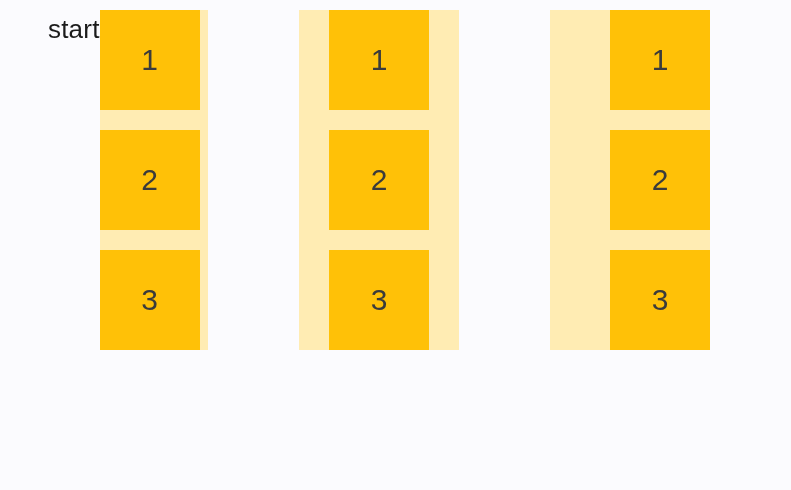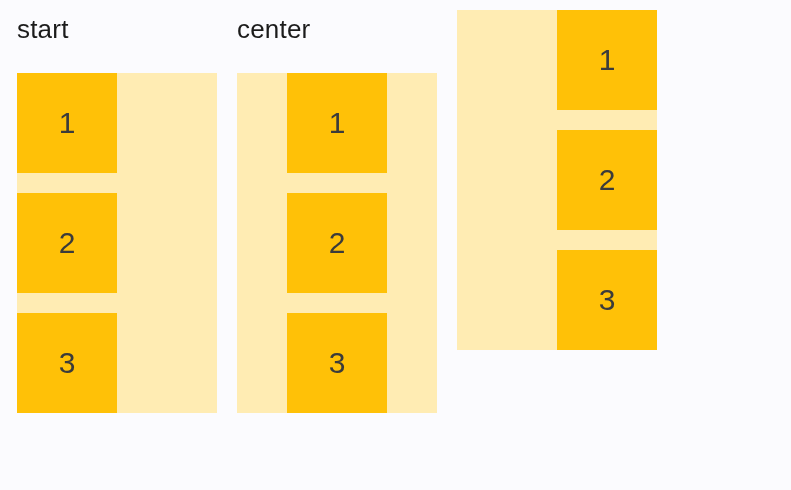--- a/index.html
+++ b/index.html
@@ -15,21 +15,22 @@
   }
   .demo-row {
     display: flex;
     flex-direction: row;
     column-gap: 60px;
     padding: 10px 0 0 17px;
   }
   .example-column {
     width: 160px;
     display: flex;
-    flex-direction: column;
+    flex-direction: row;
+    margin-left: 31px;
   }
   .example-label {
     font-size: 26px;
     line-height: 38px;
     font-weight: 400;
     color: #1B1B1B;
     letter-spacing: 0.2px;
     margin: 0 0 25px 0;
     white-space: nowrap;
   }
@@ -64,21 +65,20 @@
   <div class="example-column">
     <div class="example-label">start</div>
     <div class="grid-container align-start">
       <div class="grid-item">1</div>
       <div class="grid-item">2</div>
       <div class="grid-item">3</div>
     </div>
   </div>
 
   <div class="example-column">
-    <div class="example-label">center</div>
     <div class="grid-container align-center">
       <div class="grid-item">1</div>
       <div class="grid-item">2</div>
       <div class="grid-item">3</div>
     </div>
   </div>
 
   <div class="example-column">
     <div class="grid-container align-end">
       <div class="grid-item">1</div>

